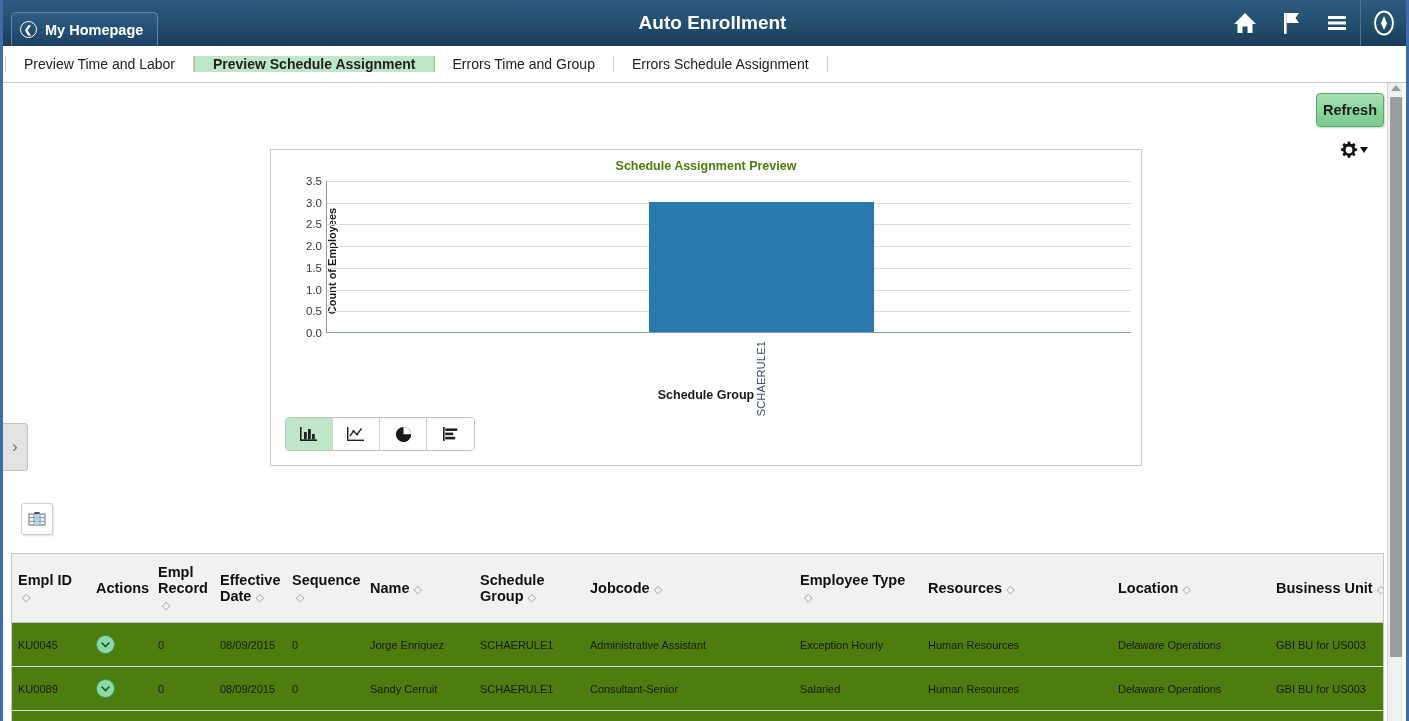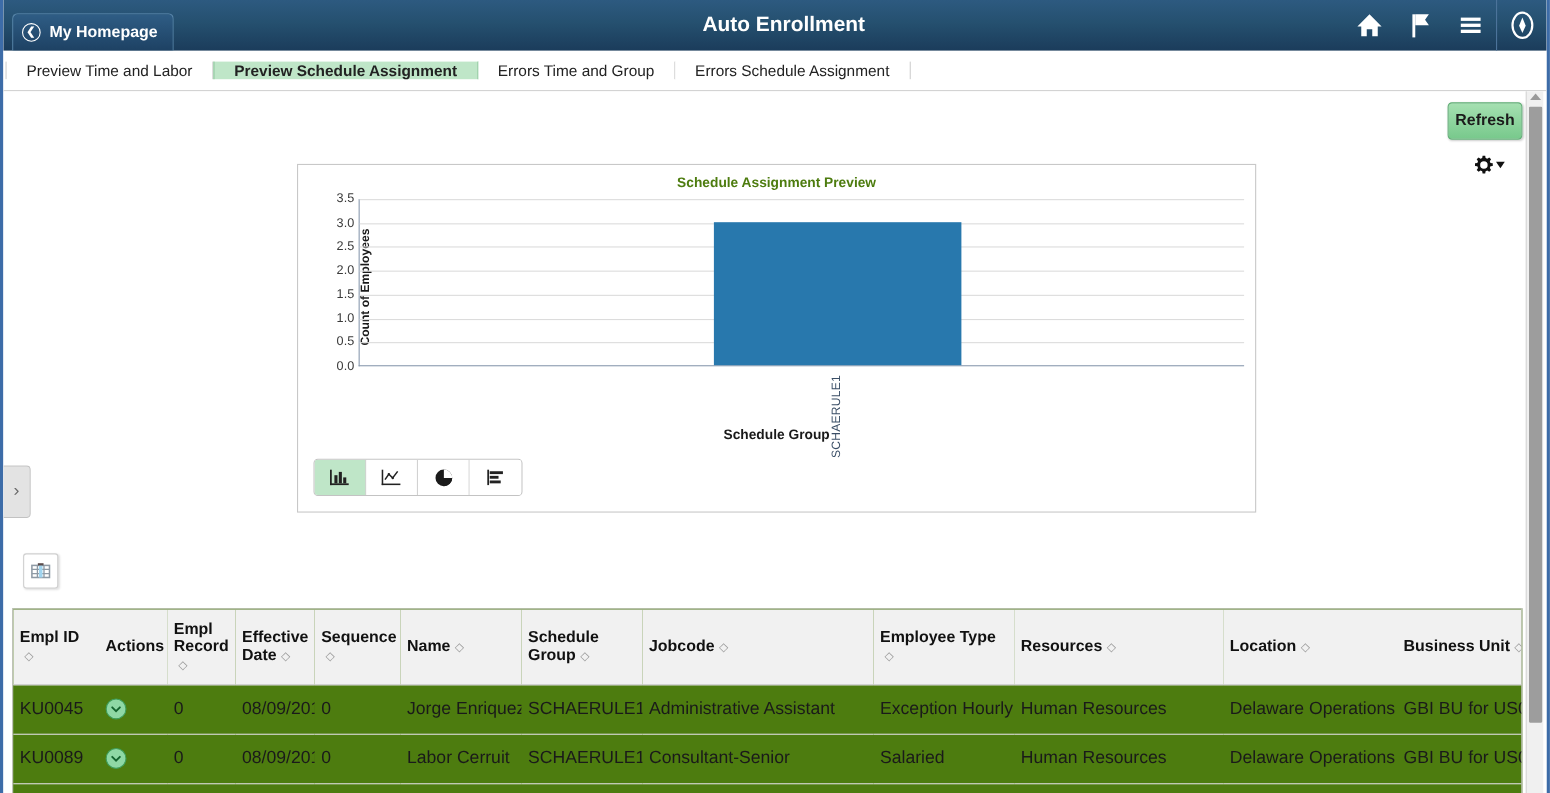--- a/index.html
+++ b/index.html
@@ -278,21 +278,21 @@
     font-size: 14.5px;
     font-weight: bold;
     color: #111;
     text-align: left;
     padding: 10px 6px;
     height: 68px;
     vertical-align: middle;
   }
   table.grid td {
     border-bottom: 1px solid #dcdcdc;
-    font-size: 16px;
+    font-size: 11px;
     color: #1a1a1a;
     padding: 12px 6px;
     height: 30px;
     vertical-align: middle;
     white-space: nowrap;
     overflow: hidden;
   }
   .sort-ic {
     display: inline-block;
     font-size: 11px;
@@ -539,21 +539,21 @@
             <td>
               <span class="action-ic">
                 <svg width="11" height="11" viewBox="0 0 11 11" aria-hidden="true">
                     <path d="M2 4 L5.5 7.6 L9 4" fill="none" stroke="#14632f" stroke-width="1.7" stroke-linecap="round"></path>
                   </svg>
               </span>
             </td>
             <td>0</td>
             <td>08/09/2015</td>
             <td>0</td>
-            <td>Labor Cerruit</td>
+            <td>Sandy Cerruit</td>
             <td>SCHAERULE1</td>
             <td>Consultant-Senior</td>
             <td>Salaried</td>
             <td>Human Resources</td>
             <td>Delaware Operations</td>
             <td>GBI BU for US003</td>
           </tr>
         </tbody>
       </table>
     </div>

